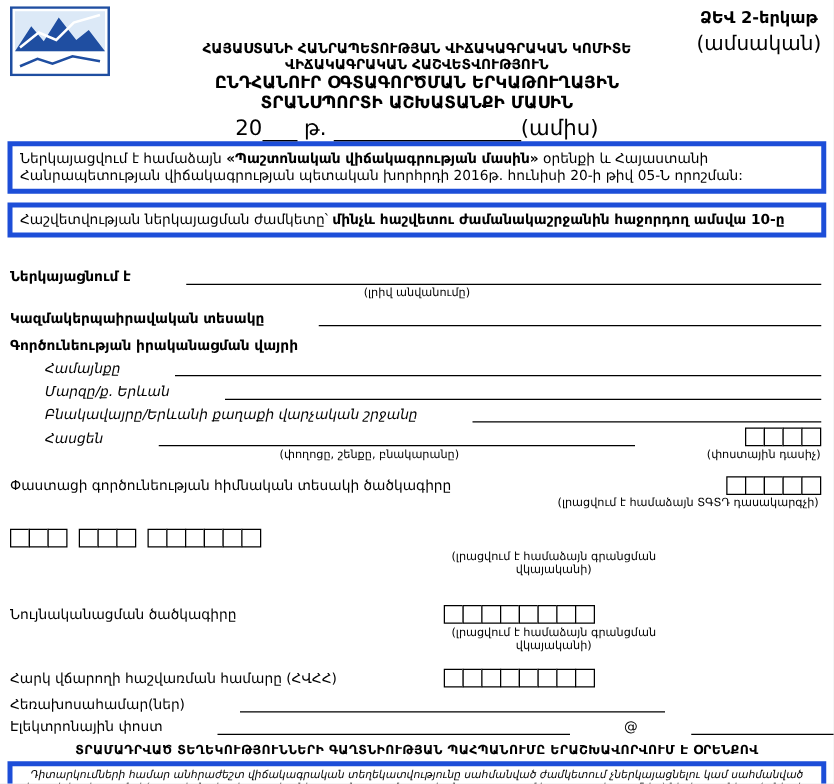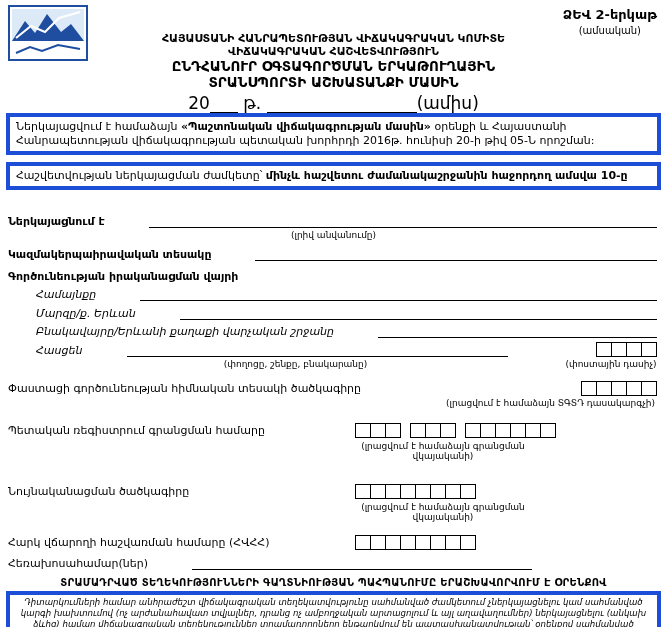--- a/index.html
+++ b/index.html
@@ -6,21 +6,21 @@
   html,body { background:#e8e8e8; }
   .page {
     width: 667px; height: 627px; background: #ffffff; color: #000;
     font-family: "DejaVu Sans", "Liberation Sans", sans-serif;
     font-size: 11px; position: relative; overflow: hidden;
     padding: 4px 6px 0 6px; margin: 0 auto;
   }
   .logo { position: absolute; left: 8px; top: 5px; }
   .code-block { position: absolute; right: 10px; top: 7px; text-align: center; }
   .code { font-weight: bold; font-size: 13px; white-space: nowrap; }
-  .period { font-size: 10px; margin-top: 3px; }
+  .period { font-size: 16px; margin-top: 3px; }
   .head { text-align: center; padding-top: 28px; }
   .head .l1 { font-weight: bold; font-size: 11px; line-height: 13px; }
   .head .l2 { font-weight: bold; font-size: 13.5px; line-height: 16px; }
   .dateline { text-align: center; margin-top: 3px; font-size: 17px; height: 15px; }
   .u { display: inline-block; border-bottom: 1px solid #000; height: 12px; vertical-align: bottom; }
   .w28 { width: 28px; } .w150 { width: 150px; }
   .box { border: 4px solid #1d4ed8; padding: 3px 6px; line-height: 14px; }
   .box1 { margin-top: 5px; }
   .box2 { margin-top: 7px; }
   .row { display: flex; align-items: flex-end; margin-left: 2px; margin-right: 4px; gap: 40px; }
@@ -155,21 +155,20 @@
         <span class="cell"></span>
         <span class="cell"></span>
         <span class="cell"></span>
         <span class="cell"></span>
         <span class="cell"></span>
       </span>
   </div>
   <div class="hint right-hint">(լրացվում է համաձայն ՏԳՏԴ դասակարգչի)</div>
 
   <div class="row r-register">
-    <span class="flabel">Պետական ռեգիստրում գրանցման համարը</span>
     <span class="cellgroups">
       <span class="cells">
           <span class="cell"></span>
           <span class="cell"></span>
           <span class="cell"></span>
         </span>
       <span class="cells">
           <span class="cell"></span>
           <span class="cell"></span>
           <span class="cell"></span>
@@ -213,18 +212,24 @@
         <span class="cell"></span>
         <span class="cell"></span>
       </span>
   </div>
 
   <div class="row r-phone">
     <span class="lbl">Հեռախոսահամար(ներ)</span>
     <span class="fill fx340"></span>
   </div>
 
+  <div class="row r-email">
+    <span class="lbl">Էլեկտրոնային փոստ</span>
+    <span class="fill fx280"></span>
+    <span class="at">@</span>
+    <span class="fill fx118"></span>
+  </div>
 
   <div class="conf">ՏՐԱՄԱԴՐՎԱԾ ՏԵՂԵԿՈՒԹՅՈՒՆՆԵՐԻ ԳԱՂՏՆԻՈՒԹՅԱՆ ՊԱՀՊԱՆՈՒՄԸ ԵՐԱՇԽԱՎՈՐՎՈՒՄ Է ՕՐԵՆՔՈՎ</div>
 
   <div class="box liability">Դիտարկումների համար անհրաժեշտ վիճակագրական տեղեկատվությունը սահմանված ժամկետում չներկայացնելու կամ սահմանված կարգի խախտումով (ոչ արժանահավատ տվյալներ, դրանց ոչ ամբողջական արտացոլում և այլ աղավաղումներ) ներկայացնելու (անկախ ձևից) համար վիճակագրական տեղեկություններ տրամադրողները ենթարկվում են պատասխանատվության՝ օրենքով սահմանված կարգով:</div>
 
 </div>
 
 </body></html>

